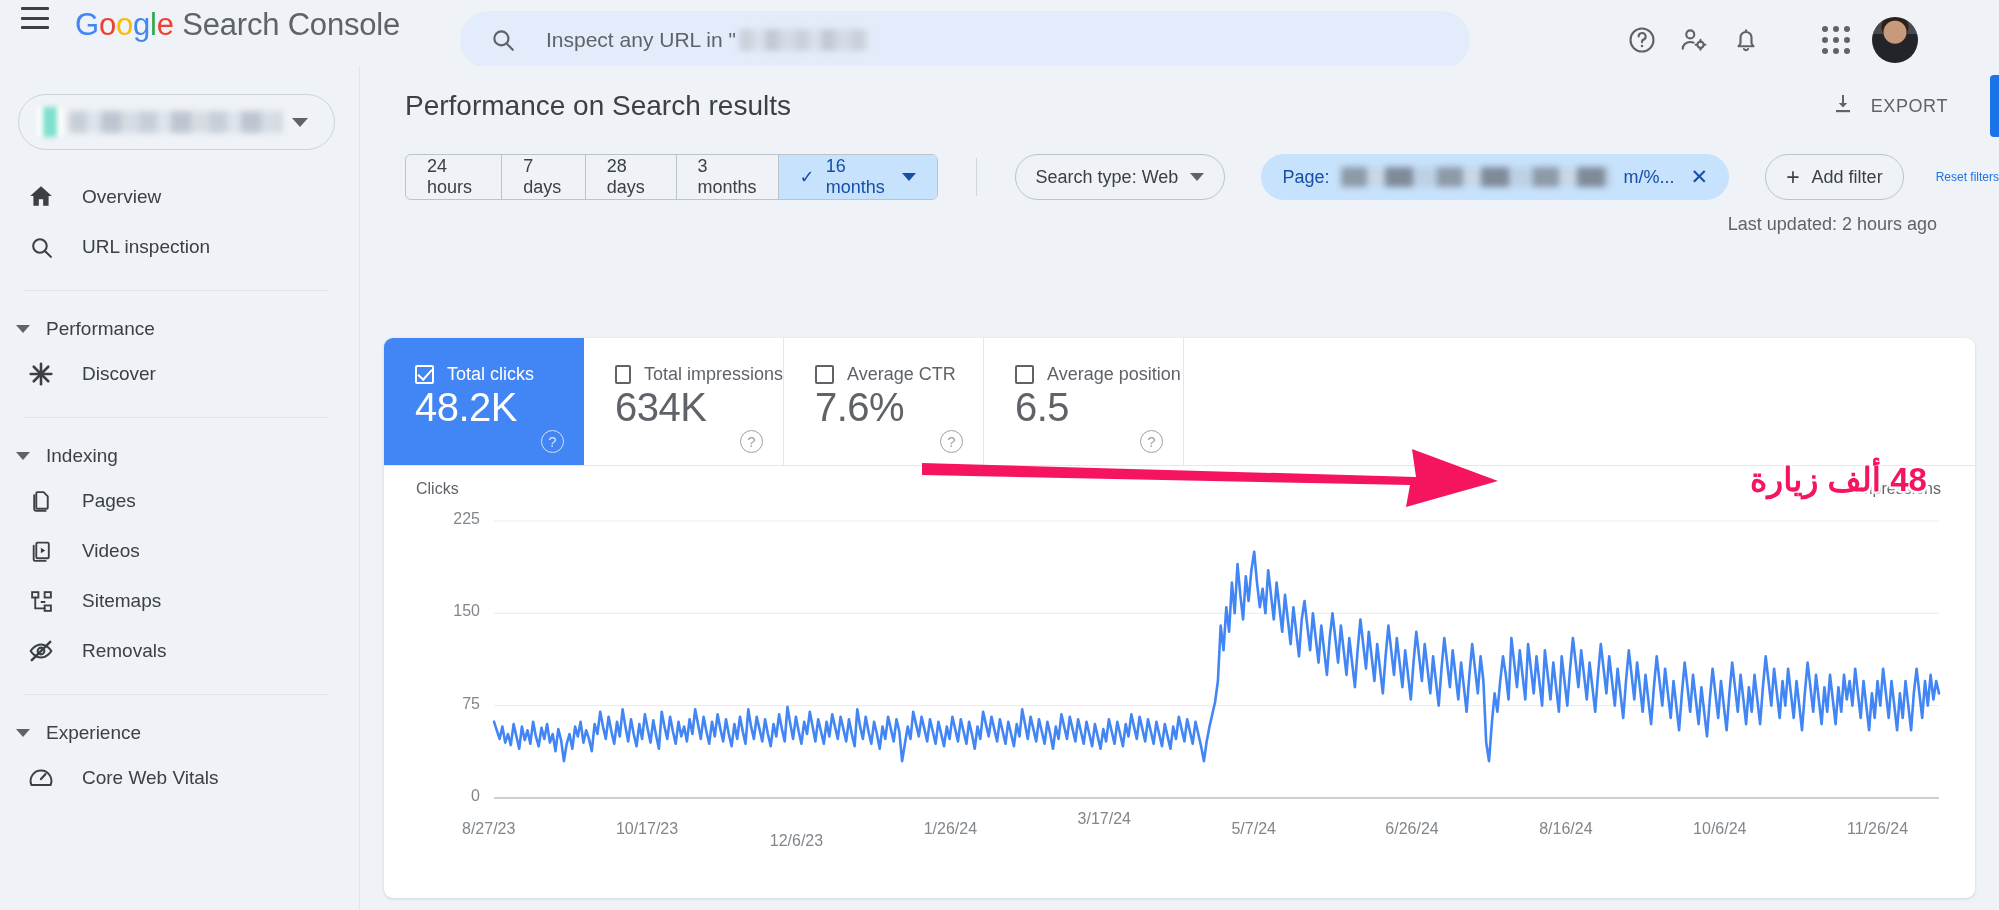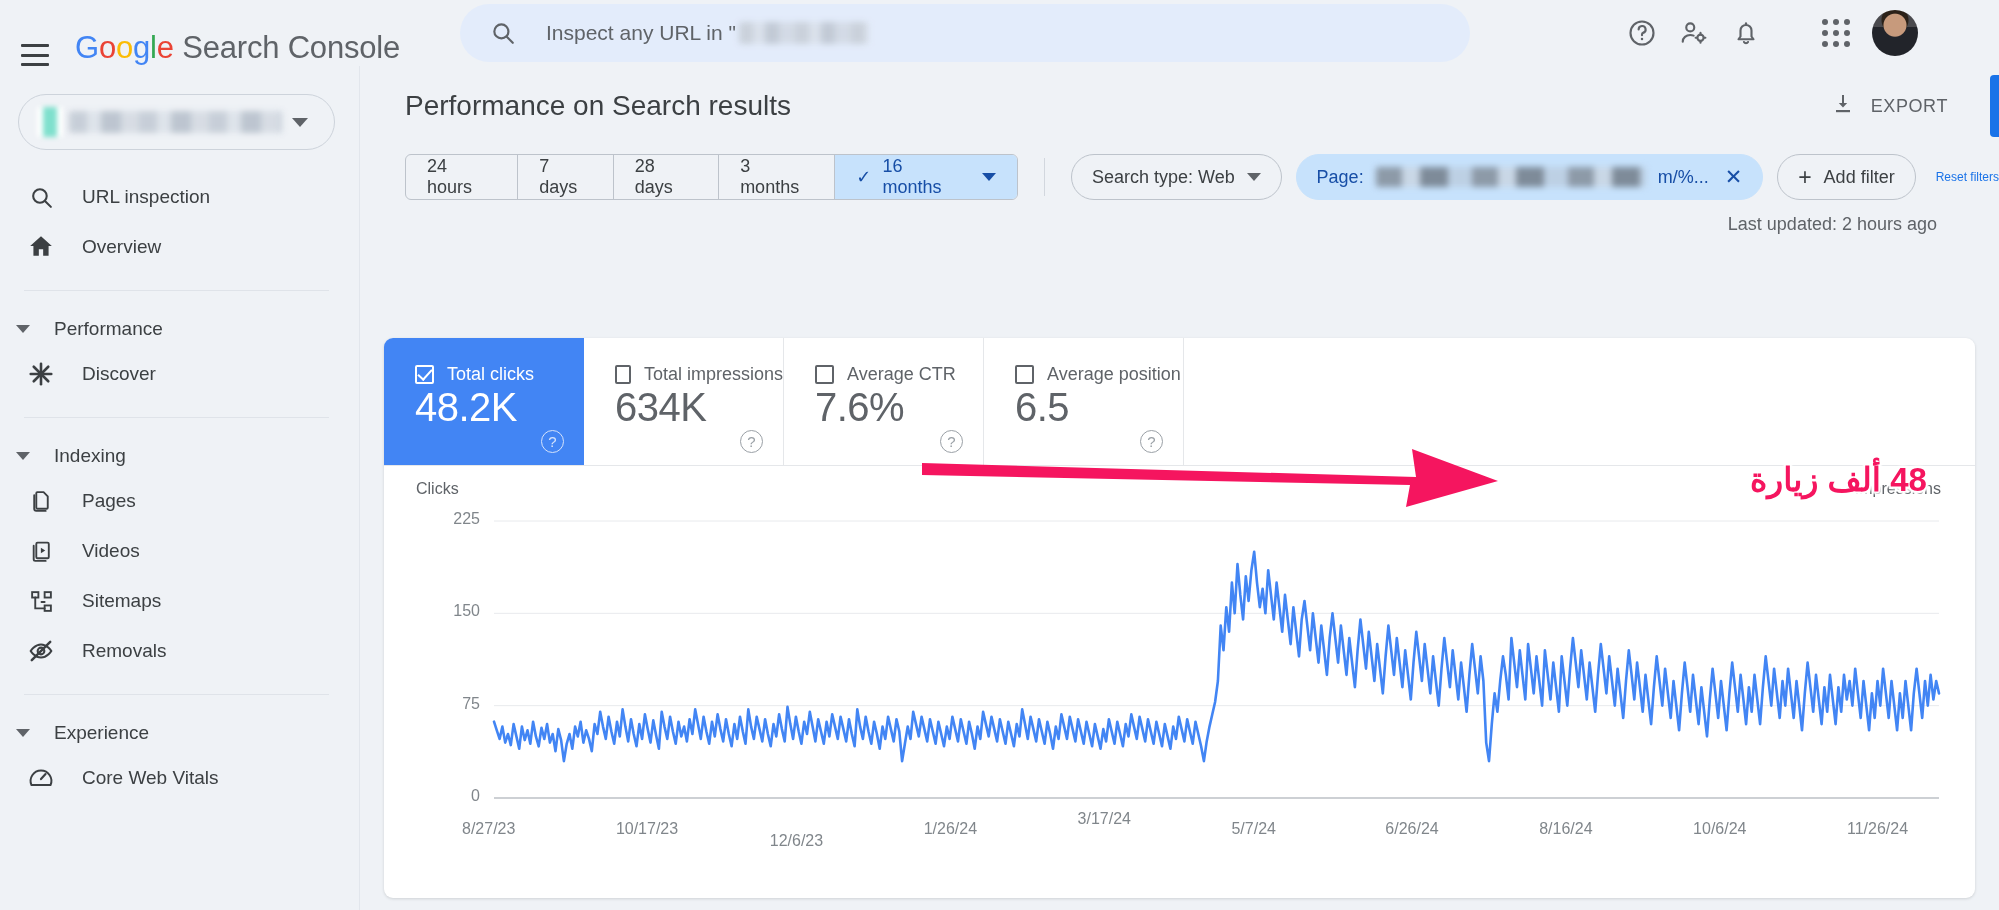--- a/index.html
+++ b/index.html
@@ -6,23 +6,23 @@
   html, body {
     width: 1999px; height: 910px;
     font-family: "Liberation Sans", sans-serif;
     background: #eff2f6;
     overflow: hidden;
   }
   body { position: relative; }
 
   
   .topbar {
-    position: absolute; top: 0; left: 0; width: 1936px; height: 66px;
+    position: absolute; top: 7px; left: 0; width: 1936px; height: 66px;
     background: #eff2f6;
-    display: flex; align-items: flex-end;
+    display: flex; align-items: flex-start;
   }
   .hamburger {
     width: 28px; height: 22px; margin-left: 21px; margin-right: 26px;
     display: flex; flex-direction: column; justify-content: space-between;
     cursor: pointer;
   }
   .hamburger span { display: block; height: 3px; background: #3c4043; border-radius: 1px; }
   .brand { font-size: 31px; color: #5f6368; letter-spacing: -0.2px; white-space: nowrap; }
   .g-b { color: #4285f4; } .g-r { color: #ea4335; } .g-y { color: #fbbc05; } .g-g { color: #34a853; }
   .brand-suffix { color: #5f6368; }
@@ -83,35 +83,35 @@
   .nav-item {
     display: flex; align-items: center; height: 50px; padding-left: 26px;
     margin-right: 16px; border-radius: 0 25px 25px 0; cursor: pointer;
     color: #3c4043; font-size: 19px;
   }
   .nav-item .nicon { width: 30px; margin-right: 26px; display: flex; align-items: center; justify-content: center; }
   .nav-item.active { background: #c7e2fc; color: #202124; font-weight: 500; }
   .nav-divider { height: 1px; background: #dfe3e9; margin: 18px 30px 18px 24px; }
   .nav-group {
     display: flex; align-items: center; height: 40px; padding-left: 16px;
-    font-size: 19px; color: #3c4043; cursor: pointer; gap: 8px;
+    font-size: 19px; color: #3c4043; cursor: pointer;
   }
   .group-caret { width: 0; height: 0; border-left: 7px solid transparent; border-right: 7px solid transparent;
                  border-top: 8px solid #5f6368; margin-right: 16px; }
 
   
   .main { position: absolute; left: 360px; top: 66px; width: 1639px; height: 844px; background: #eff2f6; }
   .page-head { display: flex; align-items: center; height: 80px; padding: 0 0 0 45px; }
   .page-title { font-size: 28px; color: #3c4043; }
   .head-actions { margin-left: auto; display: flex; align-items: center; height: 80px; }
   .export-btn { display: flex; align-items: center; gap: 16px; color: #5f6368; font-size: 18px;
                 letter-spacing: .6px; cursor: pointer; padding: 10px 14px; border-radius: 4px; }
   .blue-edge { width: 9px; height: 62px; background: #1a73e8; border-radius: 4px 0 0 4px; margin-left: 28px; }
 
-  .filterbar { display: flex; align-items: center; height: 62px; padding-left: 45px; gap: 0; }
+  .filterbar { display: flex; align-items: center; height: 62px; padding-left: 45px; gap: 12px; }
   .segmented { display: flex; border: 1px solid #bdc3cb; border-radius: 6px; overflow: hidden; height: 46px; background: #eff2f6; }
   .seg {
     display: flex; align-items: center; gap: 11px; padding: 0 21px; font-size: 18px; color: #3c4043;
     border-right: 1px solid #bdc3cb; cursor: pointer; height: 100%;
   }
   .seg:last-child { border-right: none; }
   .seg.selected { background: #c7e2fc; color: #174ea6; font-weight: 500; }
   .seg .chk { color: #174ea6; font-size: 18px; }
   .seg .dd { width: 0; height: 0; border-left: 7px solid transparent; border-right: 7px solid transparent;
              border-top: 8px solid #174ea6; margin-left: 6px; }
@@ -250,34 +250,34 @@
 
   <div class="property-selector">
     <span class="prop-fav"></span>
     <span class="prop-text"></span>
     <span class="caret-down"></span>
   </div>
 
   <div class="nav-list">
     <div class="nav-item">
       <span class="nicon">
+        <svg width="26" height="26" viewBox="0 0 24 24" fill="#3c4043">
+            <path d="M10 20v-6h4v6h5v-9h3L12 2 2 11h3v9z"></path>
+          </svg>
+      </span>
+      <span>Overview</span>
+    </div>
+    <div class="nav-item">
+      <span class="nicon">
         <svg width="25" height="25" viewBox="0 0 24 24" fill="none" stroke="#3c4043" stroke-width="2">
           <circle cx="10.5" cy="10.5" r="6.5"></circle>
             <line x1="15.3" y1="15.3" x2="21" y2="21" stroke-linecap="round"></line>
         </svg>
       </span>
       <span>URL inspection</span>
-    </div>
-    <div class="nav-item">
-      <span class="nicon">
-        <svg width="26" height="26" viewBox="0 0 24 24" fill="#3c4043">
-            <path d="M10 20v-6h4v6h5v-9h3L12 2 2 11h3v9z"></path>
-          </svg>
-      </span>
-      <span>Overview</span>
     </div>
   </div>
 
   <div class="nav-divider"></div>
 
   <div class="nav-group">
     <span class="group-caret"></span>
     <span>Performance</span>
   </div>
   <div class="nav-item">

